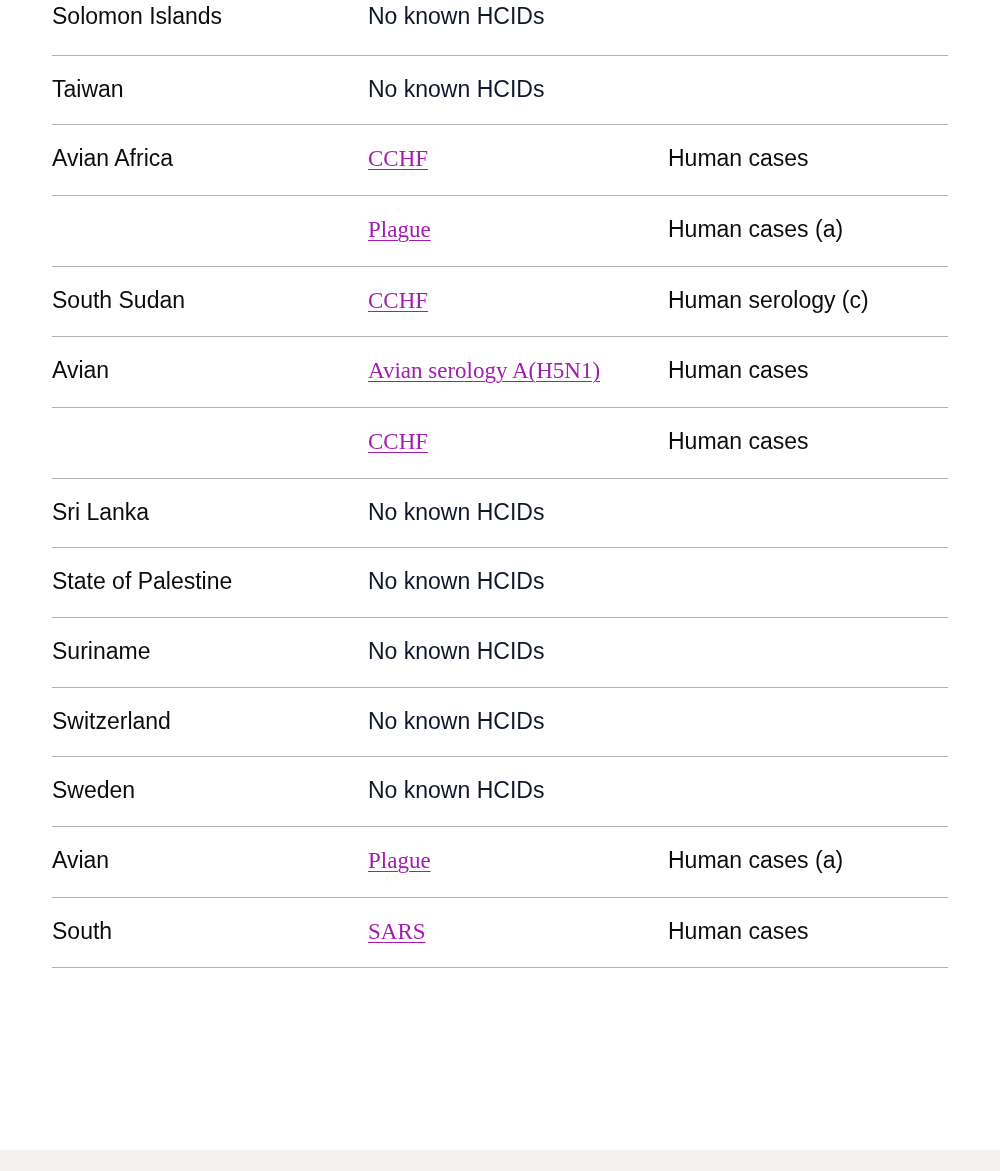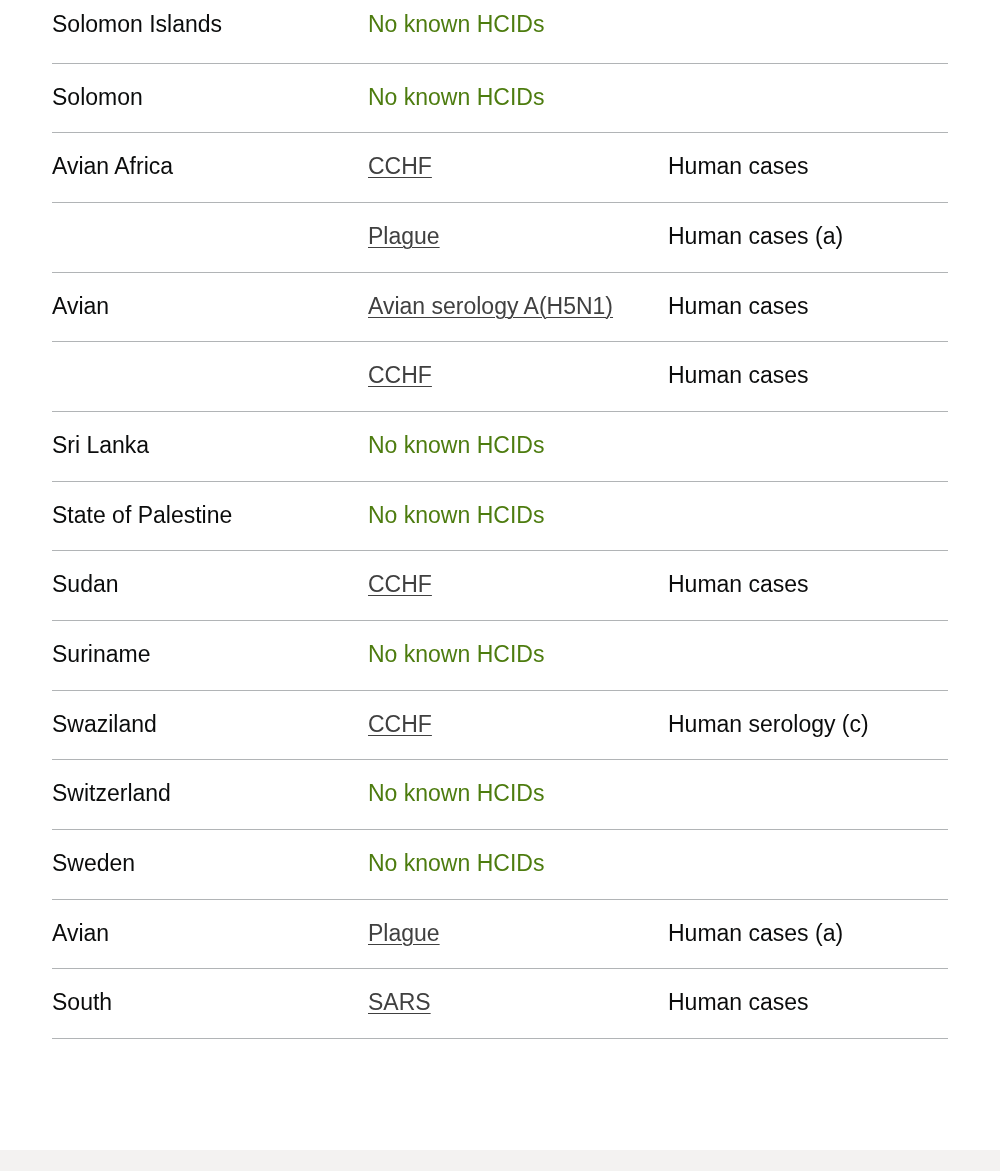--- a/index.html
+++ b/index.html
@@ -20,21 +20,21 @@
   .page {
     position: relative;
     width: 1000px;
     height: 1171px;
     background: #ffffff;
   }
 
   .table-scroll {
     position: absolute;
     left: 0;
-    top: 8px;
+    top: 0;
     width: 1000px;
     height: 1150px;
     background: #ffffff;
     overflow: hidden;
   }
 
   table.hcid-table {
     width: 896px;
     margin-left: 52px;
     border-collapse: collapse;
@@ -62,28 +62,29 @@
   table.hcid-table td.country-cell { padding-left: 0; }
   table.hcid-table td.evidence-cell { padding-left: 8px; }
 
   
   table.hcid-table tr.first-row td {
     padding-top: 0;
     padding-bottom: 22px;
   }
 
   a.disease-link {
-    color: #404040;
+    color: #a21caf;
     text-decoration: underline;
     text-decoration-thickness: 1px;
     text-underline-offset: 3px;
     cursor: pointer;
+    font-family: Liberation Serif, serif;
   }
 
-  .plain-text { color: #4d7c0f; margin-top: 29px; }
+  .plain-text { color: #0f172a; margin-top: 29px; }
 
   .footer-strip {
     position: absolute;
     left: 0;
     top: 1150px;
     width: 1000px;
     height: 21px;
     background: #f3f2f1;
   }
 </style>
@@ -99,33 +100,38 @@
         <col class="c-disease">
         <col class="c-evidence">
       </colgroup>
       <tbody id="table-body">
           <tr class="first-row">
             <td class="country-cell">Solomon Islands</td>
             <td class="disease-cell"><span class="plain-text">No known HCIDs</span></td>
             <td class="evidence-cell"></td>
           </tr>
           <tr>
-            <td class="country-cell">Solomon</td>
+            <td class="country-cell">Taiwan</td>
             <td class="disease-cell"><span class="plain-text">No known HCIDs</span></td>
             <td class="evidence-cell"></td>
           </tr>
           <tr>
             <td class="country-cell">Avian Africa</td>
             <td class="disease-cell"><a class="disease-link" href="#">CCHF</a></td>
             <td class="evidence-cell">Human cases</td>
           </tr>
           <tr>
             <td class="country-cell"></td>
             <td class="disease-cell"><a class="disease-link" href="#">Plague</a></td>
             <td class="evidence-cell">Human cases (a)</td>
+          </tr>
+          <tr>
+            <td class="country-cell">South Sudan</td>
+            <td class="disease-cell"><a class="disease-link" href="#">CCHF</a></td>
+            <td class="evidence-cell">Human serology (c)</td>
           </tr>
           <tr>
             <td class="country-cell">Avian</td>
             <td class="disease-cell"><a class="disease-link" href="#">Avian serology A(H5N1)</a></td>
             <td class="evidence-cell">Human cases</td>
           </tr>
           <tr>
             <td class="country-cell"></td>
             <td class="disease-cell"><a class="disease-link" href="#">CCHF</a></td>
             <td class="evidence-cell">Human cases</td>
@@ -134,33 +140,23 @@
             <td class="country-cell">Sri Lanka</td>
             <td class="disease-cell"><span class="plain-text">No known HCIDs</span></td>
             <td class="evidence-cell"></td>
           </tr>
           <tr>
             <td class="country-cell">State of Palestine</td>
             <td class="disease-cell"><span class="plain-text">No known HCIDs</span></td>
             <td class="evidence-cell"></td>
           </tr>
           <tr>
-            <td class="country-cell">Sudan</td>
-            <td class="disease-cell"><a class="disease-link" href="#">CCHF</a></td>
-            <td class="evidence-cell">Human cases</td>
-          </tr>
-          <tr>
             <td class="country-cell">Suriname</td>
             <td class="disease-cell"><span class="plain-text">No known HCIDs</span></td>
             <td class="evidence-cell"></td>
-          </tr>
-          <tr>
-            <td class="country-cell">Swaziland</td>
-            <td class="disease-cell"><a class="disease-link" href="#">CCHF</a></td>
-            <td class="evidence-cell">Human serology (c)</td>
           </tr>
           <tr>
             <td class="country-cell">Switzerland</td>
             <td class="disease-cell"><span class="plain-text">No known HCIDs</span></td>
             <td class="evidence-cell"></td>
           </tr>
           <tr>
             <td class="country-cell">Sweden</td>
             <td class="disease-cell"><span class="plain-text">No known HCIDs</span></td>
             <td class="evidence-cell"></td>

